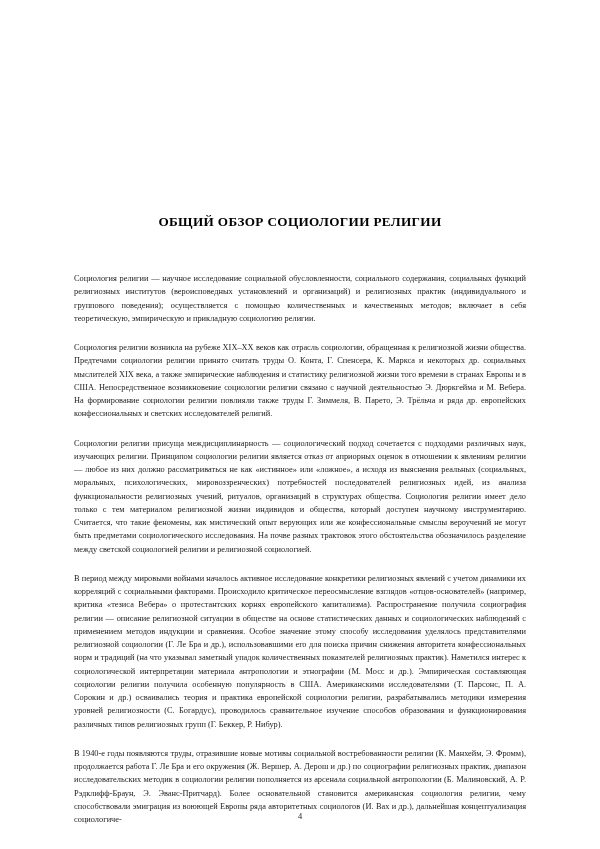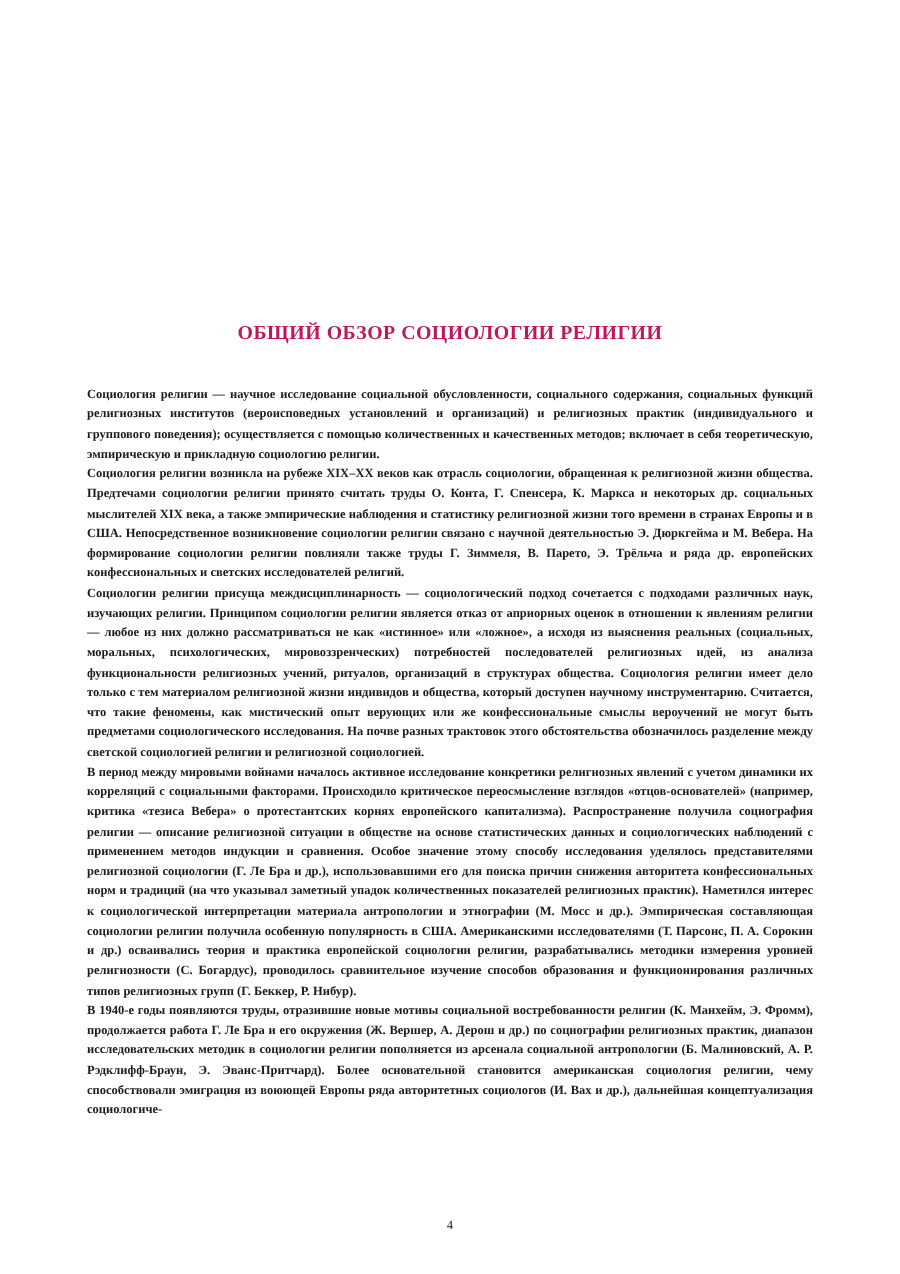--- a/index.html
+++ b/index.html
@@ -26,40 +26,39 @@
 
   .page-title {
     position: absolute;
     top: 205px;
     left: 0;
     right: 0;
     text-align: center;
     font-size: 13.2px;
     font-weight: bold;
     letter-spacing: 0.35px;
-    color: #be185d;
+    color: #000000;
     font-family: "Liberation Serif", "DejaVu Serif", serif;
   }
 
   .body-block {
     position: absolute;
     top: 256px;
     left: 58px;
     width: 484px;
   }
 
   .para {
-    margin: 0;
+    margin: 16px;
     font-size: 8.35px;
     line-height: 13.25px;
     text-align: justify;
     text-justify: inter-word;
     color: #1b1b1b;
     hyphens: manual;
-    font-weight: bold;
   }
 
   .page-number {
     position: absolute;
     bottom: 28px;
     left: 0;
     right: 0;
     text-align: center;
     font-size: 8.4px;
     color: #1b1b1b;

